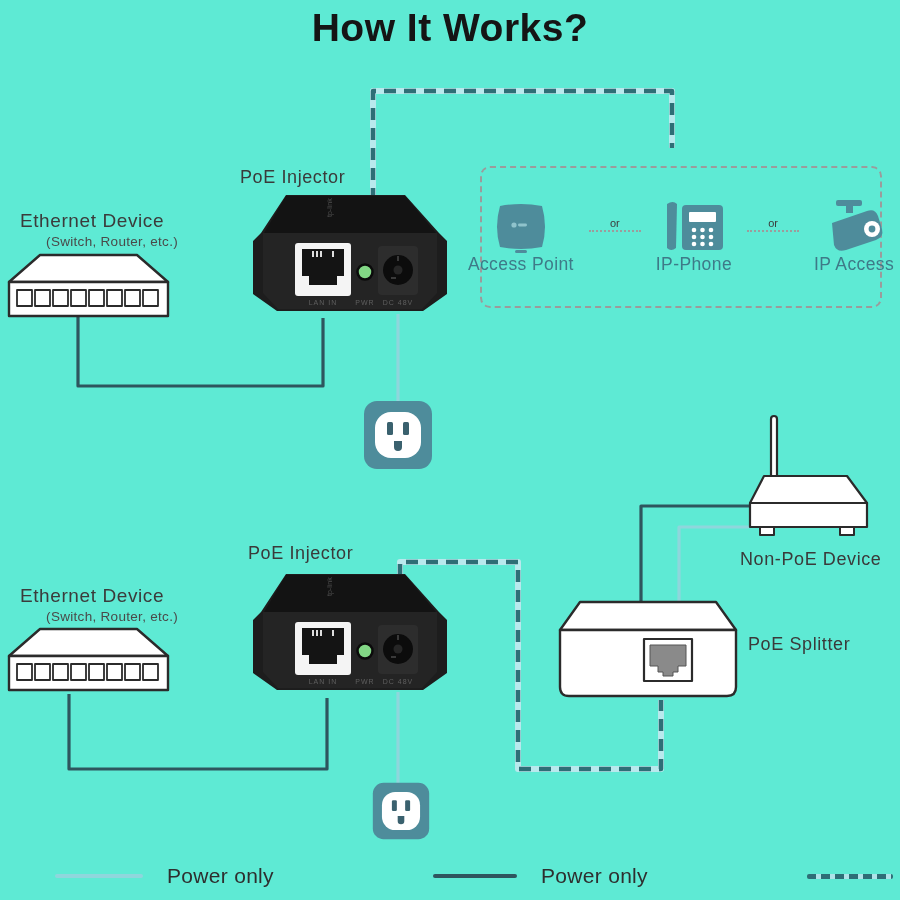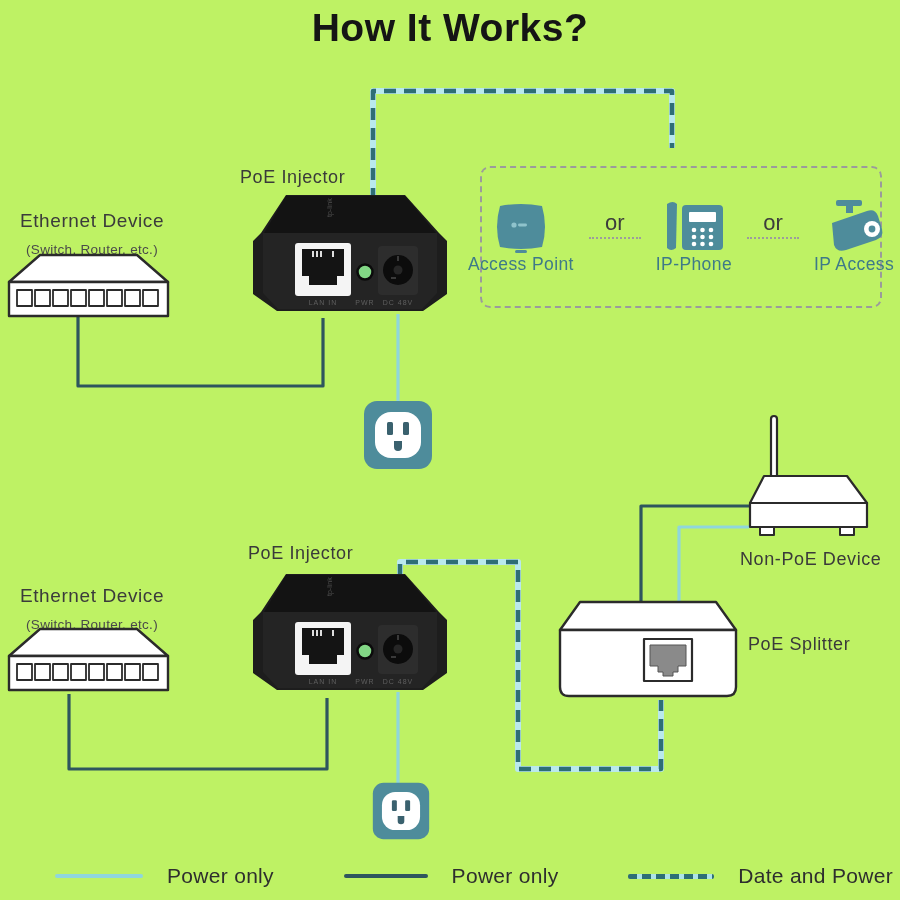--- a/index.html
+++ b/index.html
@@ -1,42 +1,42 @@
 <!DOCTYPE html>
 <html><head>
 <meta charset="utf-8">
 <style>
   html,body{margin:0;padding:0;background:#fff;}
   #canvas{
-    position:relative;width:900px;height:900px;background:#bef264;
+    position:relative;width:900px;height:900px;background:#5eead4;
     font-family:"Liberation Sans","DejaVu Sans",sans-serif;overflow:hidden;
   }
   .abs{position:absolute;}
   
   #title{
     top:6px;left:0;width:100%;text-align:center;
     font-size:39px;font-weight:700;color:#151515;letter-spacing:.5px;
   }
   
   .dev-label{font-size:18px;color:#3a3a3a;letter-spacing:.6px;}
   .eth-block{text-align:center;width:172px;}
   .eth-main{font-size:19px;color:#3b3b3b;letter-spacing:.6px;}
-  .eth-sub{font-size:13.5px;color:#4a4a4a;margin-top:10px;letter-spacing:.3px;}
+  .eth-sub{font-size:13.5px;color:#4a4a4a;margin-top:2px;letter-spacing:.3px;text-align:right;}
   
   #powered-box{
     left:480px;top:166px;width:402px;height:142px;
     border:2px dashed #9b9b9b;border-radius:10px;
     display:flex;align-items:center;justify-content:center;gap:15px;
     box-sizing:border-box;padding:0 8px;
   }
   .pd-item{display:flex;flex-direction:column;align-items:center;}
   .pd-icon{height:54px;display:flex;align-items:flex-end;justify-content:center;}
   .pd-label{font-size:17.5px;color:#3e7a88;letter-spacing:.4px;white-space:nowrap;}
   .or-item{display:flex;flex-direction:column;align-items:center;margin-top:-26px;}
-  .or-text{font-size:22px;color:#3c3c3c;}
+  .or-text{font-size:11px;color:#3c3c3c;}
   .or-dots{width:52px;border-bottom:2px dotted #9c9c9c;margin-top:1px;}
   
   #legend{
     left:55px;top:864px;width:838px;display:flex;align-items:center;
     justify-content:space-between;
   }
   .lg-item{display:flex;align-items:center;gap:24px;}
   .lg-label{font-size:21px;color:#2e2e2e;letter-spacing:.3px;}
   .sw{border-radius:2px;}
   .sw-power{width:88px;height:4px;background:#8fd6dc;}
@@ -270,17 +270,16 @@
     <div class="lg-item">
       <div class="sw sw-power"></div>
       <div class="lg-label">Power only</div>
     </div>
     <div class="lg-item">
       <div class="sw sw-data"></div>
       <div class="lg-label">Power only</div>
     </div>
     <div class="lg-item">
       <div class="sw sw-dp"></div>
-      <div class="lg-label">Date and Power</div>
     </div>
   </div>
 
 </div>
 
 </body></html>

